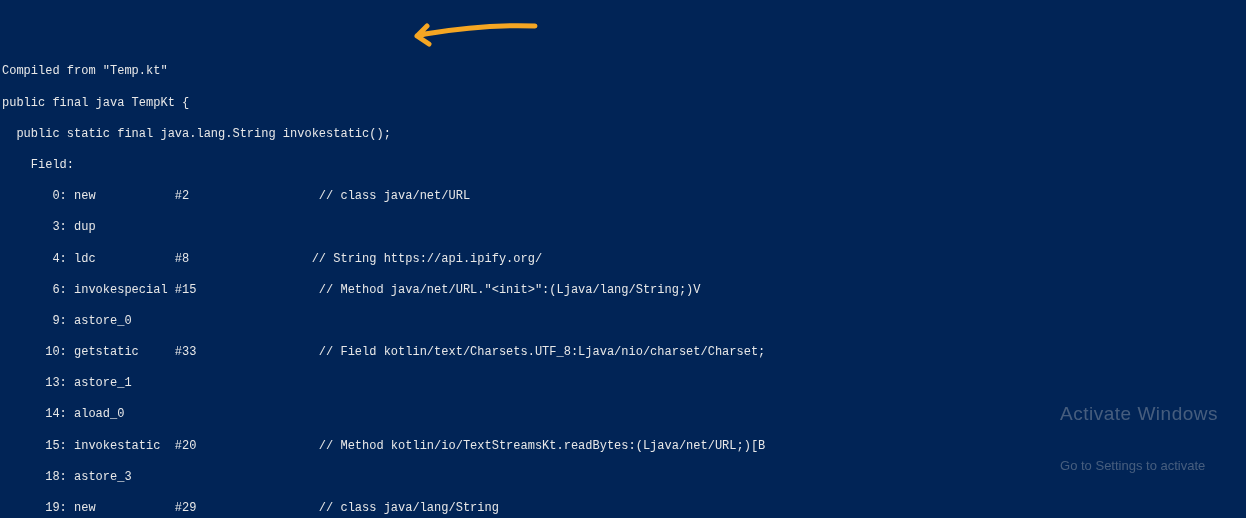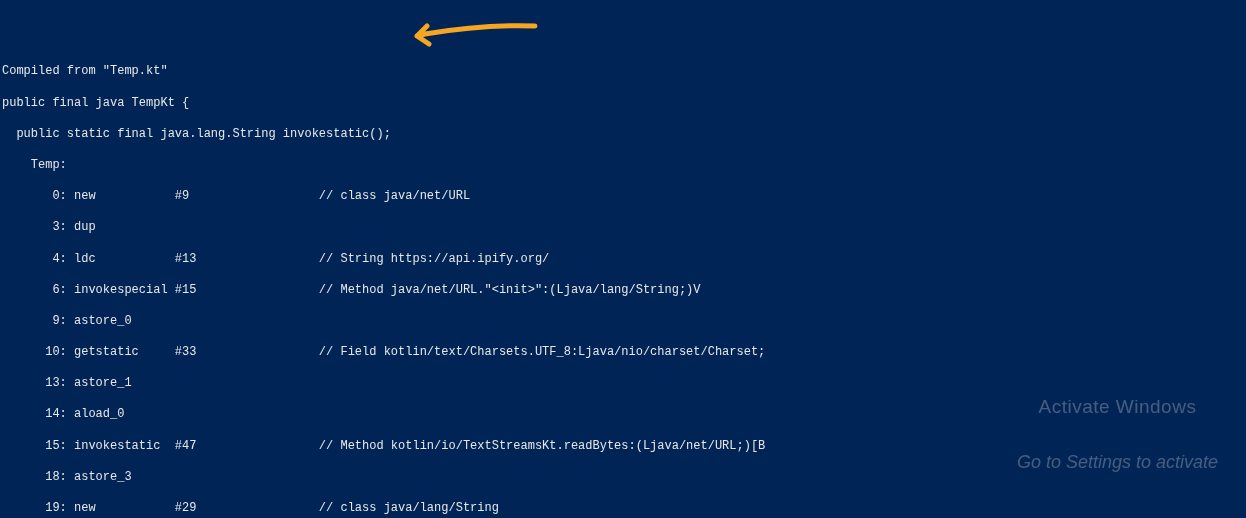--- a/index.html
+++ b/index.html
@@ -22,50 +22,49 @@
       top: 20px;
       left: 405px;
       pointer-events: none;
     }
     .watermark {
       position: absolute;
       right: 28px;
       bottom: 28px;
       color: rgba(200,200,200,0.35);
       font-family: 'Segoe UI', Arial, sans-serif;
-      text-align: center;
+      text-align: left;
       line-height: 1.3;
     }
     .watermark .title {
       font-size: 19px;
       letter-spacing: 0.5px;
     }
     .watermark .sub {
-      font-size: 18px;
-      font-style: italic;
+      font-size: 13px;
     }
   </style>
 </head>
 <body>
 
 
 
 <span class="line">Compiled from "Temp.kt"</span>
 <span class="line">public final java TempKt {</span>
 <span class="line">  public static final java.lang.String invokestatic();</span>
-<span class="line">    Temp:</span>
-<span class="line">       0: new           #9                  // class java/net/URL</span>
+<span class="line">    Field:</span>
+<span class="line">       0: new           #2                  // class java/net/URL</span>
 <span class="line">       3: dup</span>
-<span class="line">       4: ldc           #13                 // String https://api.ipify.org/</span>
+<span class="line">       4: ldc           #8                 // String https://api.ipify.org/</span>
 <span class="line">       6: invokespecial #15                 // Method java/net/URL."&lt;init&gt;":(Ljava/lang/String;)V</span>
 <span class="line">       9: astore_0</span>
 <span class="line">      10: getstatic     #33                 // Field kotlin/text/Charsets.UTF_8:Ljava/nio/charset/Charset;</span>
 <span class="line">      13: astore_1</span>
 <span class="line">      14: aload_0</span>
-<span class="line">      15: invokestatic  #47                 // Method kotlin/io/TextStreamsKt.readBytes:(Ljava/net/URL;)[B</span>
+<span class="line">      15: invokestatic  #20                 // Method kotlin/io/TextStreamsKt.readBytes:(Ljava/net/URL;)[B</span>
 <span class="line">      18: astore_3</span>
 <span class="line">      19: new           #29                 // class java/lang/String</span>
 
 
 
 
 
 <span class="line"></span>
 
 

